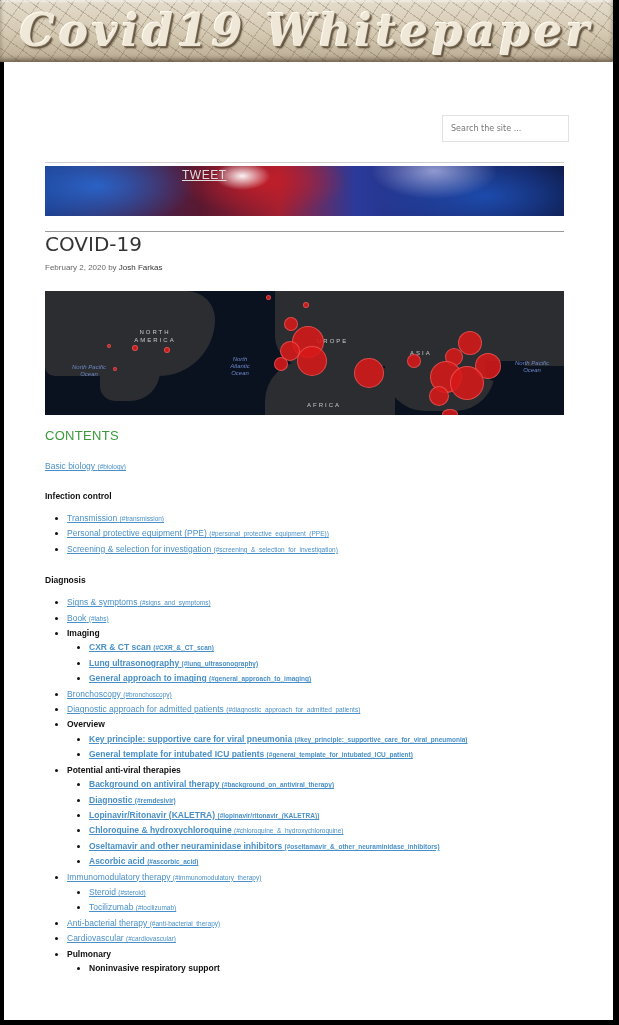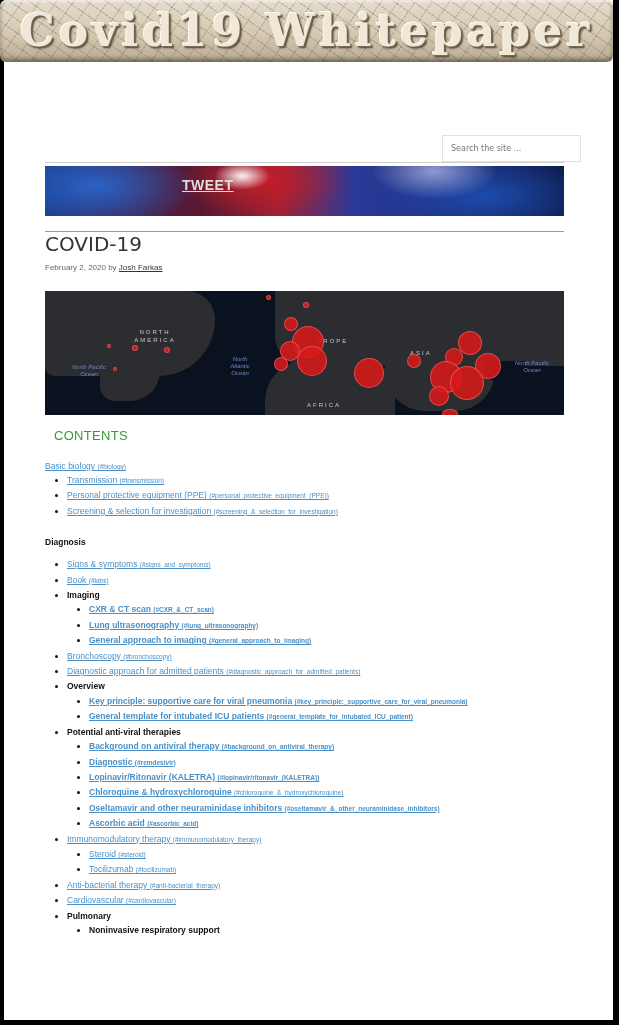--- a/index.html
+++ b/index.html
@@ -9,85 +9,85 @@
     font-family: "Liberation Sans", sans-serif;
     position: relative;
   }
   .page {
     position: absolute; left: 4px; top: 0; width: 609px; height: 1020px;
     background: #fff;
   }
   
   .site-header {
     position: absolute; left: 0; top: 0; width: 613px; height: 62px;
-    border-radius: 6px;
+    border-radius: 1px;
     background:
       repeating-linear-gradient(35deg, rgba(90,75,55,0.25) 0 1px, transparent 1px 11px),
       repeating-linear-gradient(-55deg, rgba(90,75,55,0.22) 0 1px, transparent 1px 14px),
       linear-gradient(180deg, #e4dccb 0%, #d4c8b1 55%, #b9ab92 100%);
     box-shadow: inset 0 -3px 4px rgba(60,45,30,0.55), inset 0 2px 2px rgba(255,255,255,0.6);
     overflow: hidden;
+    font-style: italic;
   }
   .site-title {
     position: absolute; left: 0; right: 0; top: 6px;
     text-align: center;
     font-family: "DejaVu Serif", serif;
     font-weight: bold;
     font-size: 44px; letter-spacing: 4px; line-height: 50px;
     color: #efe8d8;
     text-shadow: 1px 1px 0 #7a6a52, 2px 2px 2px #4a3c2a, -1px -1px 0 #fffaf0;
     white-space: nowrap;
   }
   .search-box {
-    position: absolute; left: 442px; top: 115px; width: 139px; height: 27px;
+    position: absolute; left: 442px; top: 115px; width: 127px; height: 27px;
     border: 1px solid #e2e2e2; background: #fff; box-sizing: border-box;
     font-size: 8px; color: #555; padding: 0 8px; line-height: 25px;
     font-family: "DejaVu Sans", sans-serif;
-    margin-top: 20px;
   }
   .rule { position: absolute; left: 45px; width: 519px; height: 1px; background: #cfcfcf; }
   .banner {
     position: absolute; left: 45px; top: 166px; width: 519px; height: 50px;
     overflow: hidden;
     background:
       radial-gradient(ellipse 40px 20px at 38% 20%, rgba(255,255,255,0.95), transparent 70%),
       radial-gradient(ellipse 120px 50px at 42% 30%, rgba(200,30,40,0.85), transparent 70%),
       radial-gradient(ellipse 90px 40px at 75% 10%, rgba(220,220,255,0.6), transparent 70%),
       radial-gradient(ellipse 140px 60px at 10% 40%, rgba(40,110,220,0.8), transparent 70%),
       radial-gradient(ellipse 160px 60px at 85% 60%, rgba(30,90,200,0.7), transparent 70%),
       linear-gradient(90deg, #1c3d8a 0%, #5a1830 30%, #a02030 45%, #2a3a9a 60%, #0e1a4a 100%);
   }
   .banner-nav {
-    position: absolute; left: 137px; top: 11px; font-size: 14px; color: #ddd;
-    letter-spacing: 0.5px; text-decoration: underline; font-weight: bold;
+    position: absolute; left: 137px; top: 2px; font-size: 12px; color: #ddd;
+    letter-spacing: 0.5px; text-decoration: underline;
   }
   .banner-title {
     position: absolute; left: 0; right: 0; top: 16px; text-align: center;
     font-family: "DejaVu Sans", sans-serif; font-size: 26px; line-height: 32px;
     color: #fff; letter-spacing: 0.5px;
     text-shadow: 1px 1px 0 #000, -1px -1px 0 #000, 1px -1px 0 #000, -1px 1px 0 #000, 2px 2px 3px #000;
     white-space: nowrap;
   }
   .post-title {
     position: absolute; left: 45px; top: 232px; font-size: 20px; color: #333;
     font-family: "DejaVu Sans", sans-serif; font-weight: normal; margin: 0;
   }
   .post-meta { position: absolute; left: 45px; top: 263px; font-size: 8px; color: #666; }
-  .post-meta a { color: #333; text-decoration: underline; }
+  .post-meta a { color: #333; }
   .map {
     position: absolute; left: 45px; top: 291px; width: 519px; height: 124px;
     background: #0a1220; overflow: hidden;
   }
   .land { position: absolute; background: #2b2d30; }
   .ocean-label { position: absolute; color: #6d86c6; font-style: italic; font-size: 6px; text-align: center; line-height: 7px; }
   .region-label { position: absolute; color: #c8c8c8; font-size: 6px; letter-spacing: 2px; text-align: center; line-height: 8px; }
   .dot { position: absolute; border-radius: 50%; background: rgba(215,25,25,0.88); border: 1px solid rgba(255,120,120,0.5); box-sizing: border-box; }
 
   .contents { position: absolute; left: 45px; top: 428px; width: 520px; }
-  .contents-heading { font-size: 13px; color: #3a9a3a; margin: 0 0 12px 9px; font-weight: normal; letter-spacing: 0.3px; }
+  .contents-heading { font-size: 13px; color: #3a9a3a; margin: 0 0 12px 0; font-weight: normal; letter-spacing: 0.3px; }
   a.toc { color: #4a90c8; text-decoration: underline; font-size: 8.5px; }
   a.toc .anchor { font-size: 6.5px; }
   a.toc.strong { font-weight: bold; }
   .section-head { font-size: 8.5px; font-weight: bold; color: #111; margin: 18px 0 10px 0; }
   ul { margin: 0; padding-left: 22px; list-style: disc; }
   ul ul { padding-left: 22px; }
   li { font-size: 8.5px; line-height: 14.4px; color: #111; }
   li.label { font-weight: bold; }
 </style>
 </head>
@@ -156,20 +156,21 @@
 
 <div class="contents">
   <h2 class="contents-heading">CONTENTS</h2>
 
   <a class="toc">
     <span>Basic biology</span>
     <span class="anchor">(#biology)</span>
   </a>
 
   
+  <div class="section-head">Infection control</div>
   <ul>
     <li><a class="toc"><span>Transmission</span> <span class="anchor">(#transmission)</span></a></li>
     <li><a class="toc"><span>Personal protective equipment (PPE)</span> <span class="anchor">(#personal_protective_equipment_(PPE))</span></a></li>
     <li><a class="toc"><span>Screening &amp; selection for investigation</span> <span class="anchor">(#screening_&amp;_selection_for_investigation)</span></a></li>
   </ul>
 
   
   <div class="section-head">Diagnosis</div>
   <ul>
     <li><a class="toc"><span>Signs &amp; symptoms</span> <span class="anchor">(#signs_and_symptoms)</span></a></li>

